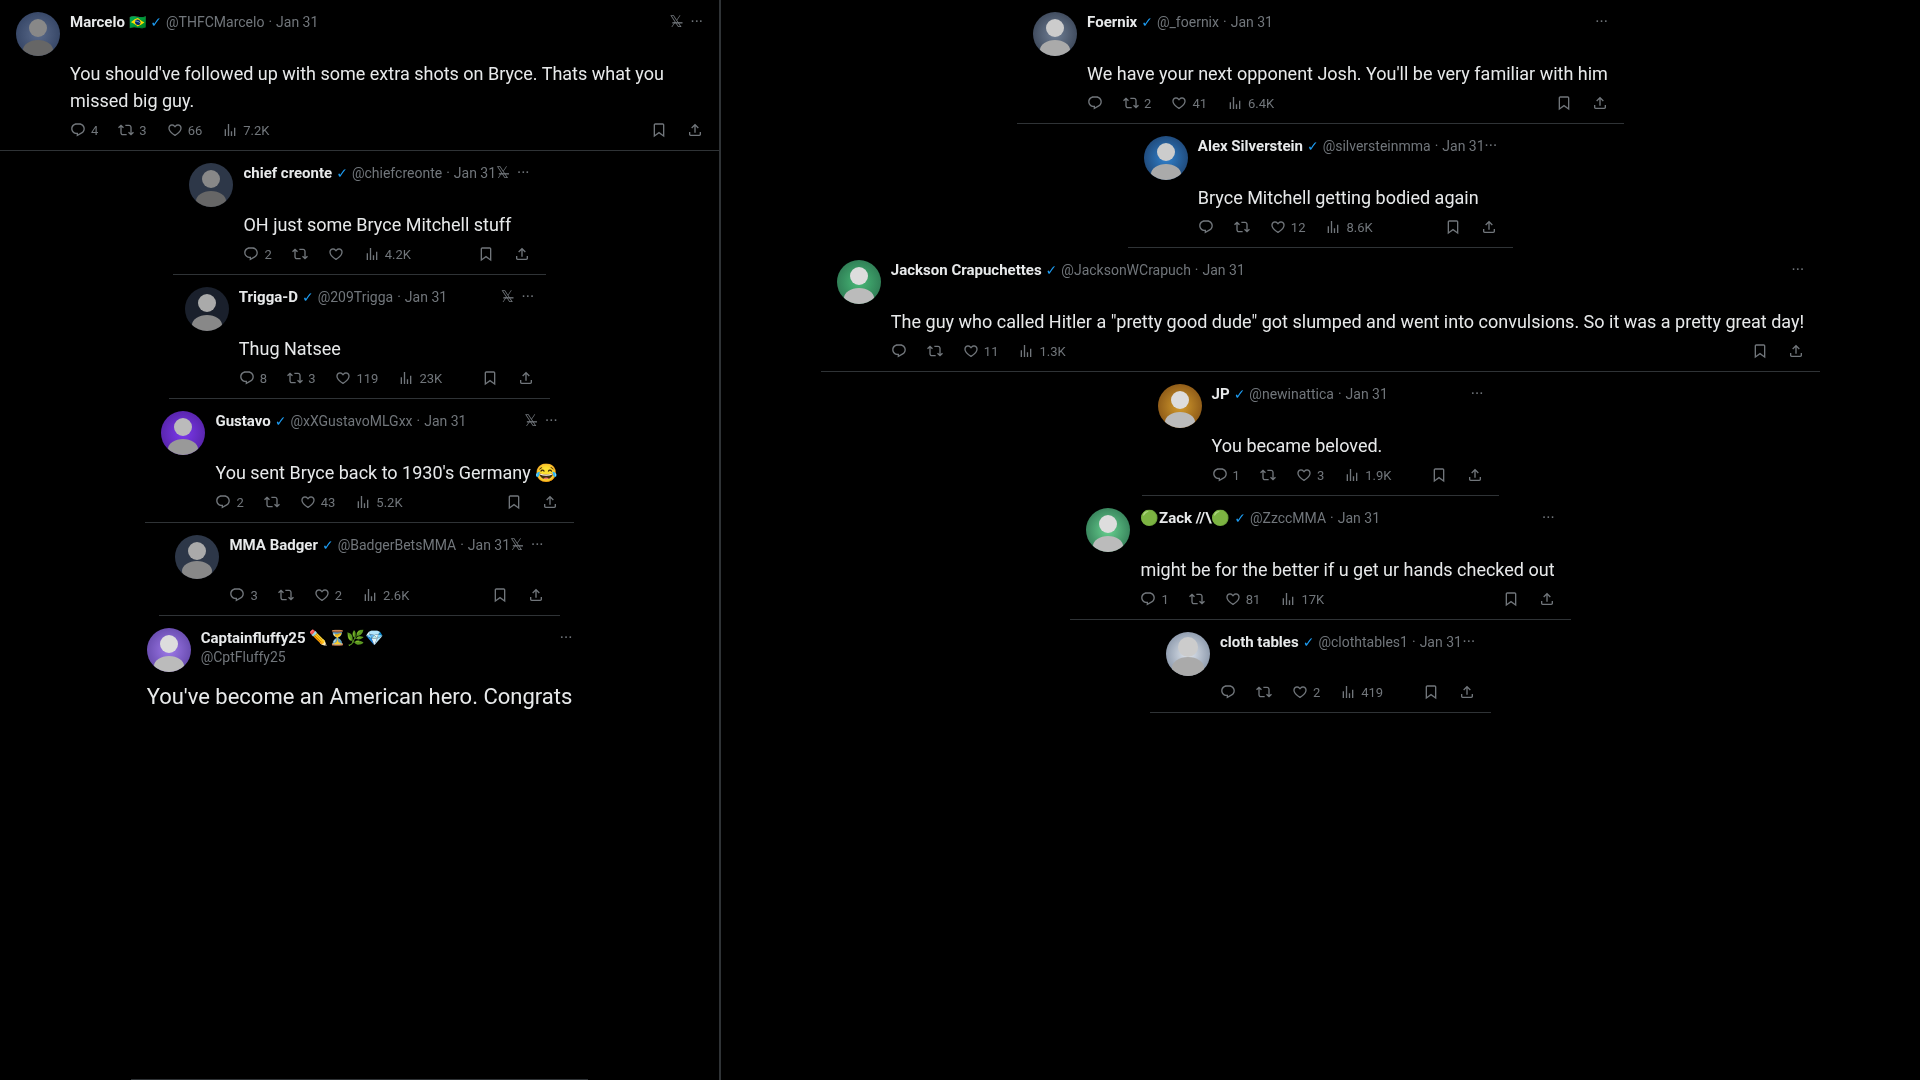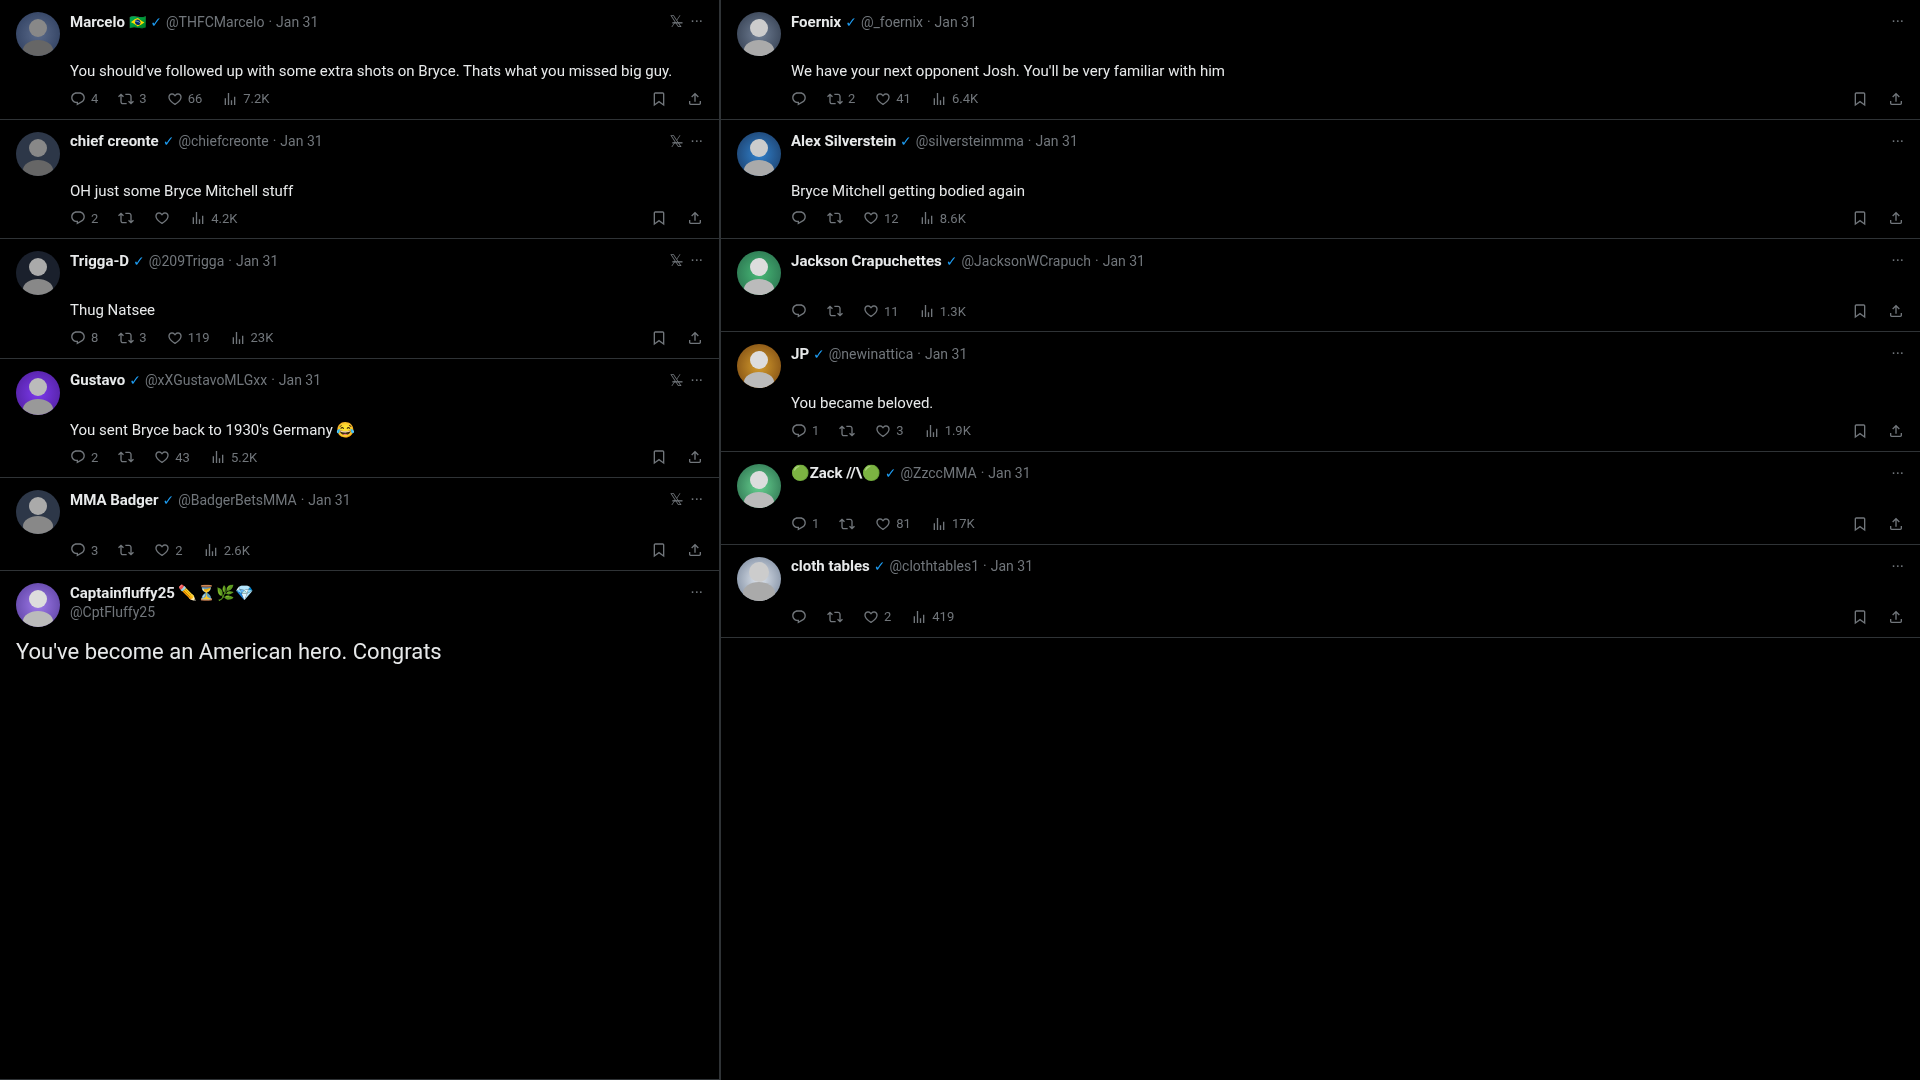--- a/index.html
+++ b/index.html
@@ -12,20 +12,21 @@
       overflow: hidden;
       display: flex;
     }
     .column {
       width: 720px;
       height: 1080px;
       border-right: 1px solid #2f3336;
       overflow: hidden;
       display: flex;
       flex-direction: column;
+      align-items: center;
     }
     .column:last-child {
       border-right: none;
     }
     .tweet {
       border-bottom: 1px solid #2f3336;
       padding: 12px 16px;
       display: flex;
       flex-direction: column;
     }
@@ -80,21 +81,21 @@
       display: flex;
       align-items: center;
       gap: 8px;
     }
     .x-icon, .more-icon {
       color: #71767b;
       font-size: 16px;
       cursor: pointer;
     }
     .tweet-content {
-      font-size: 15px;
+      font-size: 18px;
       line-height: 1.5;
       color: #e7e9ea;
       margin-top: 4px;
       margin-left: 54px;
     }
     .tweet-content-full {
       font-size: 15px;
       line-height: 1.5;
       color: #e7e9ea;
       margin-top: 8px;
@@ -627,20 +628,21 @@
             <span class="author-handle">@JacksonWCrapuch</span>
             <span class="author-handle">·</span>
             <span class="author-handle">Jan 31</span>
           </div>
           <div class="tweet-actions-top">
             <span class="more-icon">···</span>
           </div>
         </div>
       </div>
     </div>
+    <div class="tweet-content">The guy who called Hitler a "pretty good dude" got slumped and went into convulsions. So it was a pretty great day!</div>
     <div class="tweet-stats">
       <div class="stat">
         <svg viewBox="0 0 24 24" width="16" height="16" fill="#71767b">
             <path d="M1.751 10c0-4.42 3.584-8 8.005-8h4.366c4.49 0 8.129 3.64 8.129 8.13 0 2.96-1.607 5.68-4.196 7.11l-8.054 4.46v-3.69h-.067c-4.49.1-8.183-3.51-8.183-8.01zm8.005-6c-3.317 0-6.005 2.69-6.005 6 0 3.37 2.77 6.08 6.138 6.01l.351-.01h1.761v2.3l5.087-2.81c1.951-1.08 3.163-3.13 3.163-5.36 0-3.39-2.744-6.13-6.129-6.13H9.756z"></path>
           </svg>
       </div>
       <div class="stat">
         <svg viewBox="0 0 24 24" width="16" height="16" fill="#71767b">
             <path d="M4.5 3.88l4.432 4.14-1.364 1.46L5.5 7.55V16c0 1.1.896 2 2 2H13v2H7.5c-2.209 0-4-1.79-4-4V7.55L1.432 9.48.068 8.02 4.5 3.88zM16.5 6H11V4h5.5c2.209 0 4 1.79 4 4v8.45l2.068-1.93 1.364 1.46-4.432 4.14-4.432-4.14 1.364-1.46 2.068 1.93V8c0-1.1-.896-2-2-2z"></path>
           </svg>
@@ -749,20 +751,21 @@
             <span class="author-handle">@ZzccMMA</span>
             <span class="author-handle">·</span>
             <span class="author-handle">Jan 31</span>
           </div>
           <div class="tweet-actions-top">
             <span class="more-icon">···</span>
           </div>
         </div>
       </div>
     </div>
+    <div class="tweet-content">might be for the better if u get ur hands checked out</div>
     <div class="tweet-stats">
       <div class="stat">
         <svg viewBox="0 0 24 24" width="16" height="16" fill="#71767b">
             <path d="M1.751 10c0-4.42 3.584-8 8.005-8h4.366c4.49 0 8.129 3.64 8.129 8.13 0 2.96-1.607 5.68-4.196 7.11l-8.054 4.46v-3.69h-.067c-4.49.1-8.183-3.51-8.183-8.01zm8.005-6c-3.317 0-6.005 2.69-6.005 6 0 3.37 2.77 6.08 6.138 6.01l.351-.01h1.761v2.3l5.087-2.81c1.951-1.08 3.163-3.13 3.163-5.36 0-3.39-2.744-6.13-6.129-6.13H9.756z"></path>
           </svg>
         <span>1</span>
       </div>
       <div class="stat">
         <svg viewBox="0 0 24 24" width="16" height="16" fill="#71767b">
             <path d="M4.5 3.88l4.432 4.14-1.364 1.46L5.5 7.55V16c0 1.1.896 2 2 2H13v2H7.5c-2.209 0-4-1.79-4-4V7.55L1.432 9.48.068 8.02 4.5 3.88zM16.5 6H11V4h5.5c2.209 0 4 1.79 4 4v8.45l2.068-1.93 1.364 1.46-4.432 4.14-4.432-4.14 1.364-1.46 2.068 1.93V8c0-1.1-.896-2-2-2z"></path>

